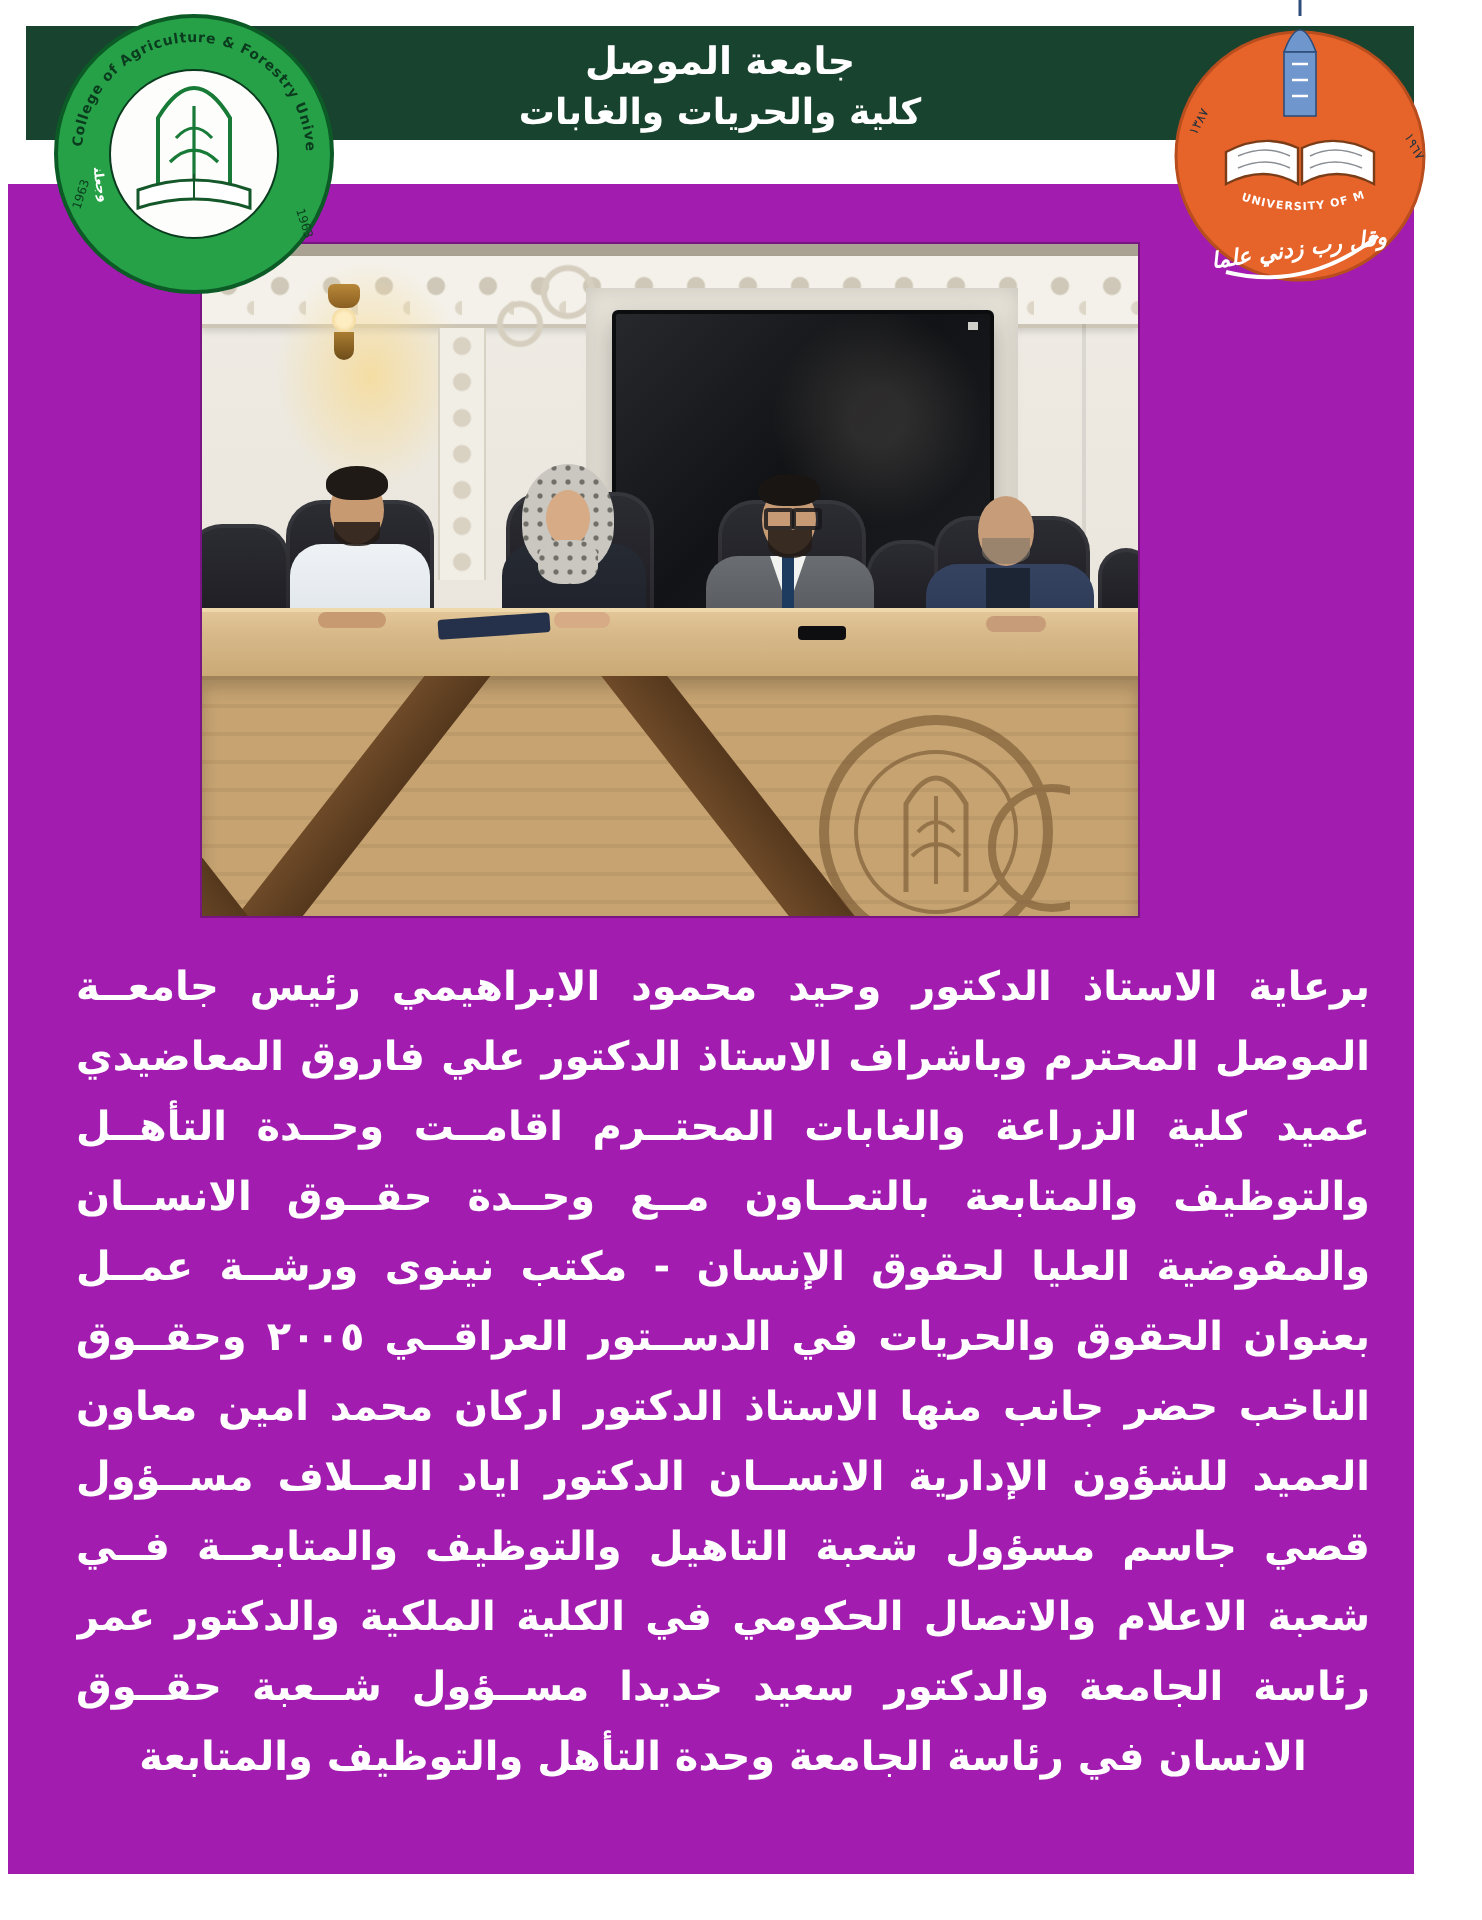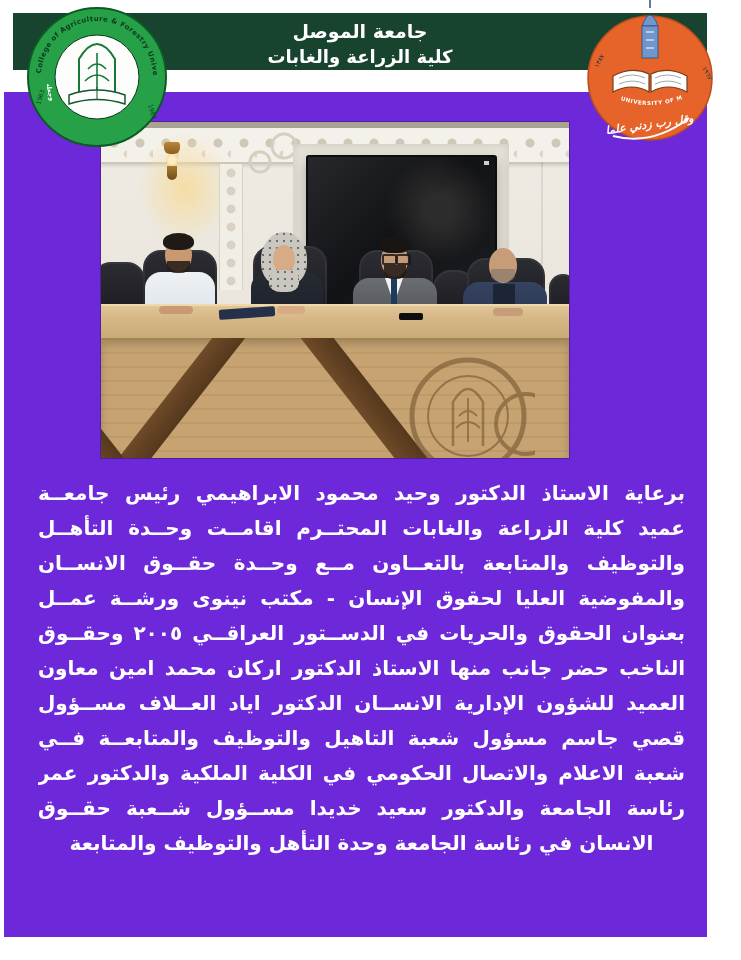--- a/index.html
+++ b/index.html
@@ -4,21 +4,21 @@
 <style>
   html,body{margin:0;padding:0;}
   .page{position:relative;width:741px;height:960px;background:#ffffff;overflow:hidden;
         font-family:"DejaVu Sans",sans-serif;}
   
   .title-band{position:absolute;left:13px;right:34px;top:13px;height:57px;
               background:#18432f;color:#ffffff;text-align:center;direction:rtl;}
   .title-line1{font-size:19px;font-weight:bold;line-height:27px;padding-top:5px;}
   .title-line2{font-size:18px;font-weight:bold;line-height:24px;}
   
-  .body-panel{position:absolute;left:4px;right:34px;top:92px;height:845px;background:#6d28d9;}
+  .body-panel{position:absolute;left:4px;right:34px;top:92px;height:845px;background:#a21caf;}
   
   .logo{position:absolute;}
   
   .photo{position:absolute;left:97px;top:30px;width:468px;height:336px;overflow:hidden;
          background:linear-gradient(180deg,#efece5 0%,#eae6dd 55%,#e2ddd2 100%);
          box-shadow:0 0 0 1px rgba(0,0,0,.25);}
   .cornice{position:absolute;left:0;right:0;top:0;height:6px;background:#aaa293;}
   .frieze{position:absolute;left:0;right:0;top:6px;height:34px;background-color:#f4f1ea;
           background-image:radial-gradient(circle at 13px 15px,#cfc8b8 0 4px,rgba(0,0,0,0) 5px),
                            radial-gradient(circle at 26px 26px,#ddd6c7 0 3px,rgba(0,0,0,0) 4px);
@@ -72,21 +72,21 @@
         text-align:justify;text-align-last:justify;white-space:nowrap;overflow:hidden;}
   .line.center{text-align:center;text-align-last:center;}
 </style>
 </head>
 <body>
 
 <div class="page">
 
   <div class="title-band">
     <div class="title-line1">جامعة الموصل</div>
-    <div class="title-line2">كلية الزراعة والغابات</div>
+    <div class="title-line2">كلية والحريات والغابات</div>
   </div>
 
   <div class="body-panel">
 
     <div class="photo">
       <div class="cornice"></div>
       <div class="frieze"></div>
       <div class="glow"></div>
       <div class="orn-strip"></div>
       <div class="orn-curl"></div>
@@ -160,20 +160,21 @@
           <circle cx="67" cy="62" r="40" stroke-width="2"></circle>
           <path d="M52,92 L52,48 Q67,22 82,48 L82,92" stroke-width="2.5"></path>
           <path d="M67,88 L67,44 M58,62 Q67,52 76,62 M55,74 Q67,62 79,74" stroke-width="2"></path>
           <circle cx="125" cy="70" r="30" stroke-width="4"></circle>
         </g>
       </svg>
     </div>
 
     <div class="body-text">
       <div class="line">برعاية الاستاذ الدكتور وحيد محمود الابراهيمي رئيس جامعــة</div>
+      <div class="line">الموصل المحترم وباشراف الاستاذ الدكتور علي فاروق المعاضيدي</div>
       <div class="line">عميد كلية الزراعة والغابات المحتــرم اقامــت وحــدة التأهــل</div>
       <div class="line">والتوظيف والمتابعة بالتعــاون مــع وحــدة حقــوق الانســان</div>
       <div class="line">والمفوضية العليا لحقوق الإنسان - مكتب نينوى ورشــة عمــل</div>
       <div class="line">بعنوان الحقوق والحريات في الدســتور العراقــي ٢٠٠٥ وحقــوق</div>
       <div class="line">الناخب حضر جانب منها الاستاذ الدكتور اركان محمد امين معاون</div>
       <div class="line">العميد للشؤون الإدارية الانســان الدكتور اياد العــلاف مســؤول</div>
       <div class="line">قصي جاسم مسؤول شعبة التاهيل والتوظيف والمتابعــة فــي</div>
       <div class="line">شعبة الاعلام والاتصال الحكومي في الكلية الملكية والدكتور عمر</div>
       <div class="line">رئاسة الجامعة والدكتور سعيد خديدا مســؤول شــعبة حقــوق</div>
       <div class="line center">الانسان في رئاسة الجامعة وحدة التأهل والتوظيف والمتابعة</div>

